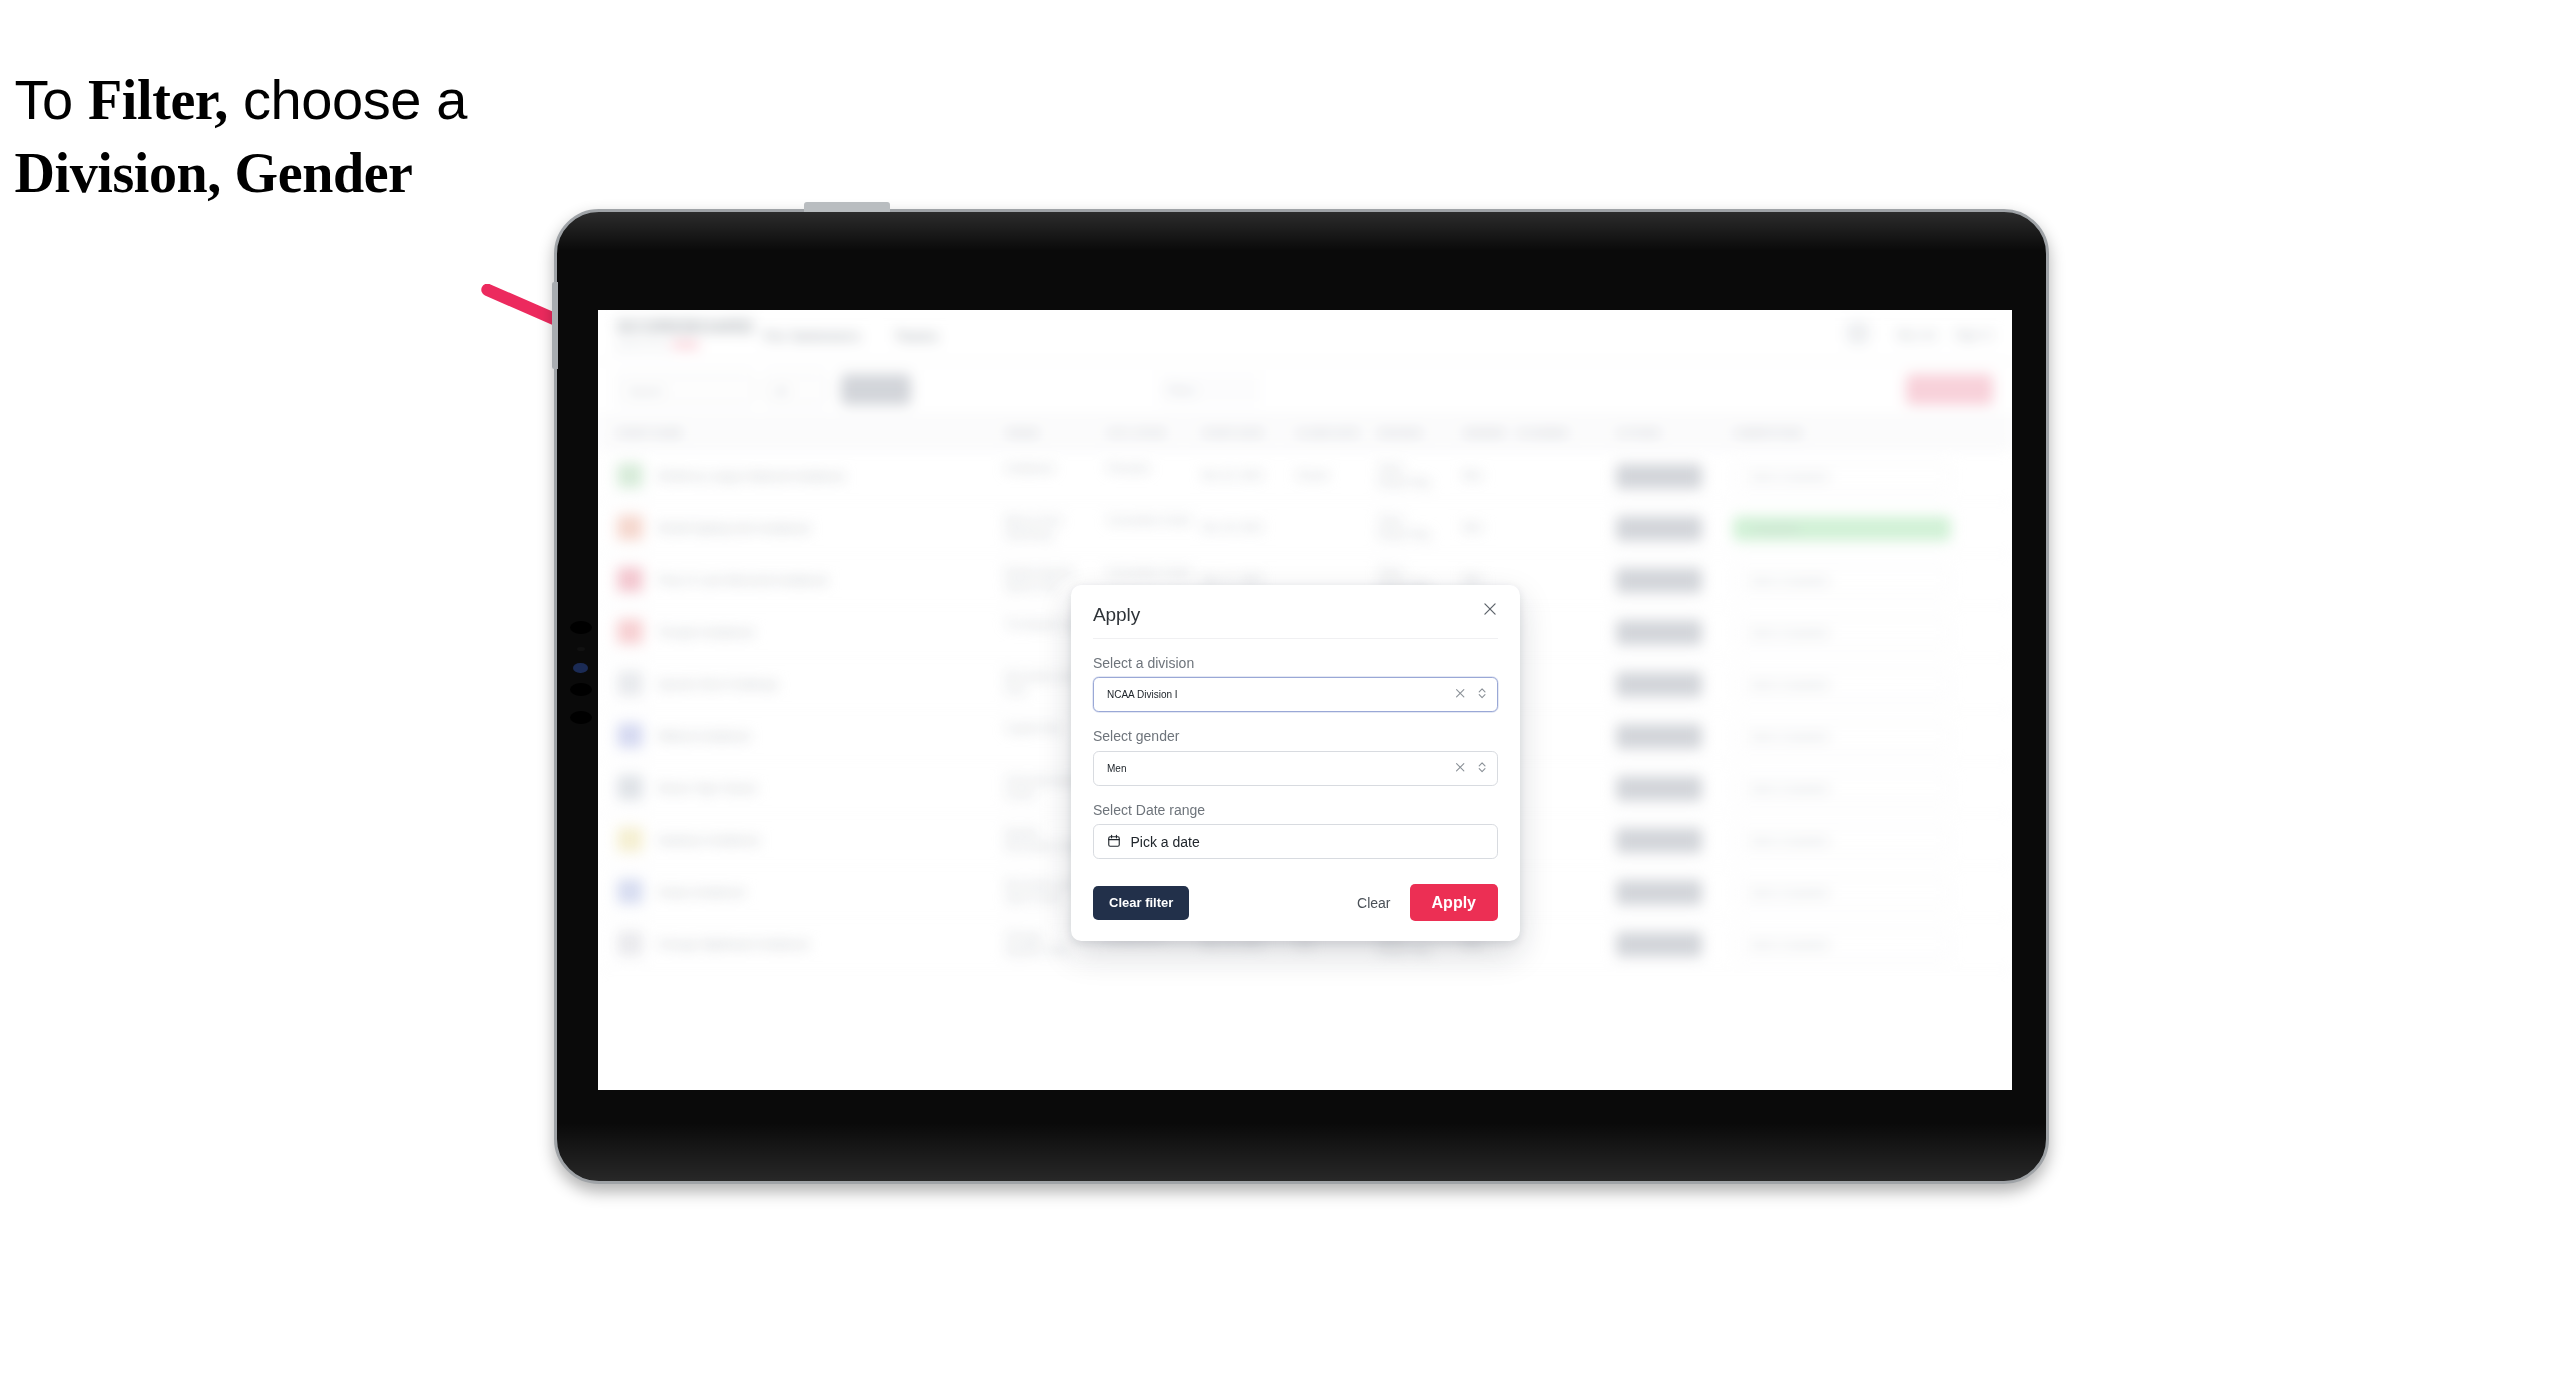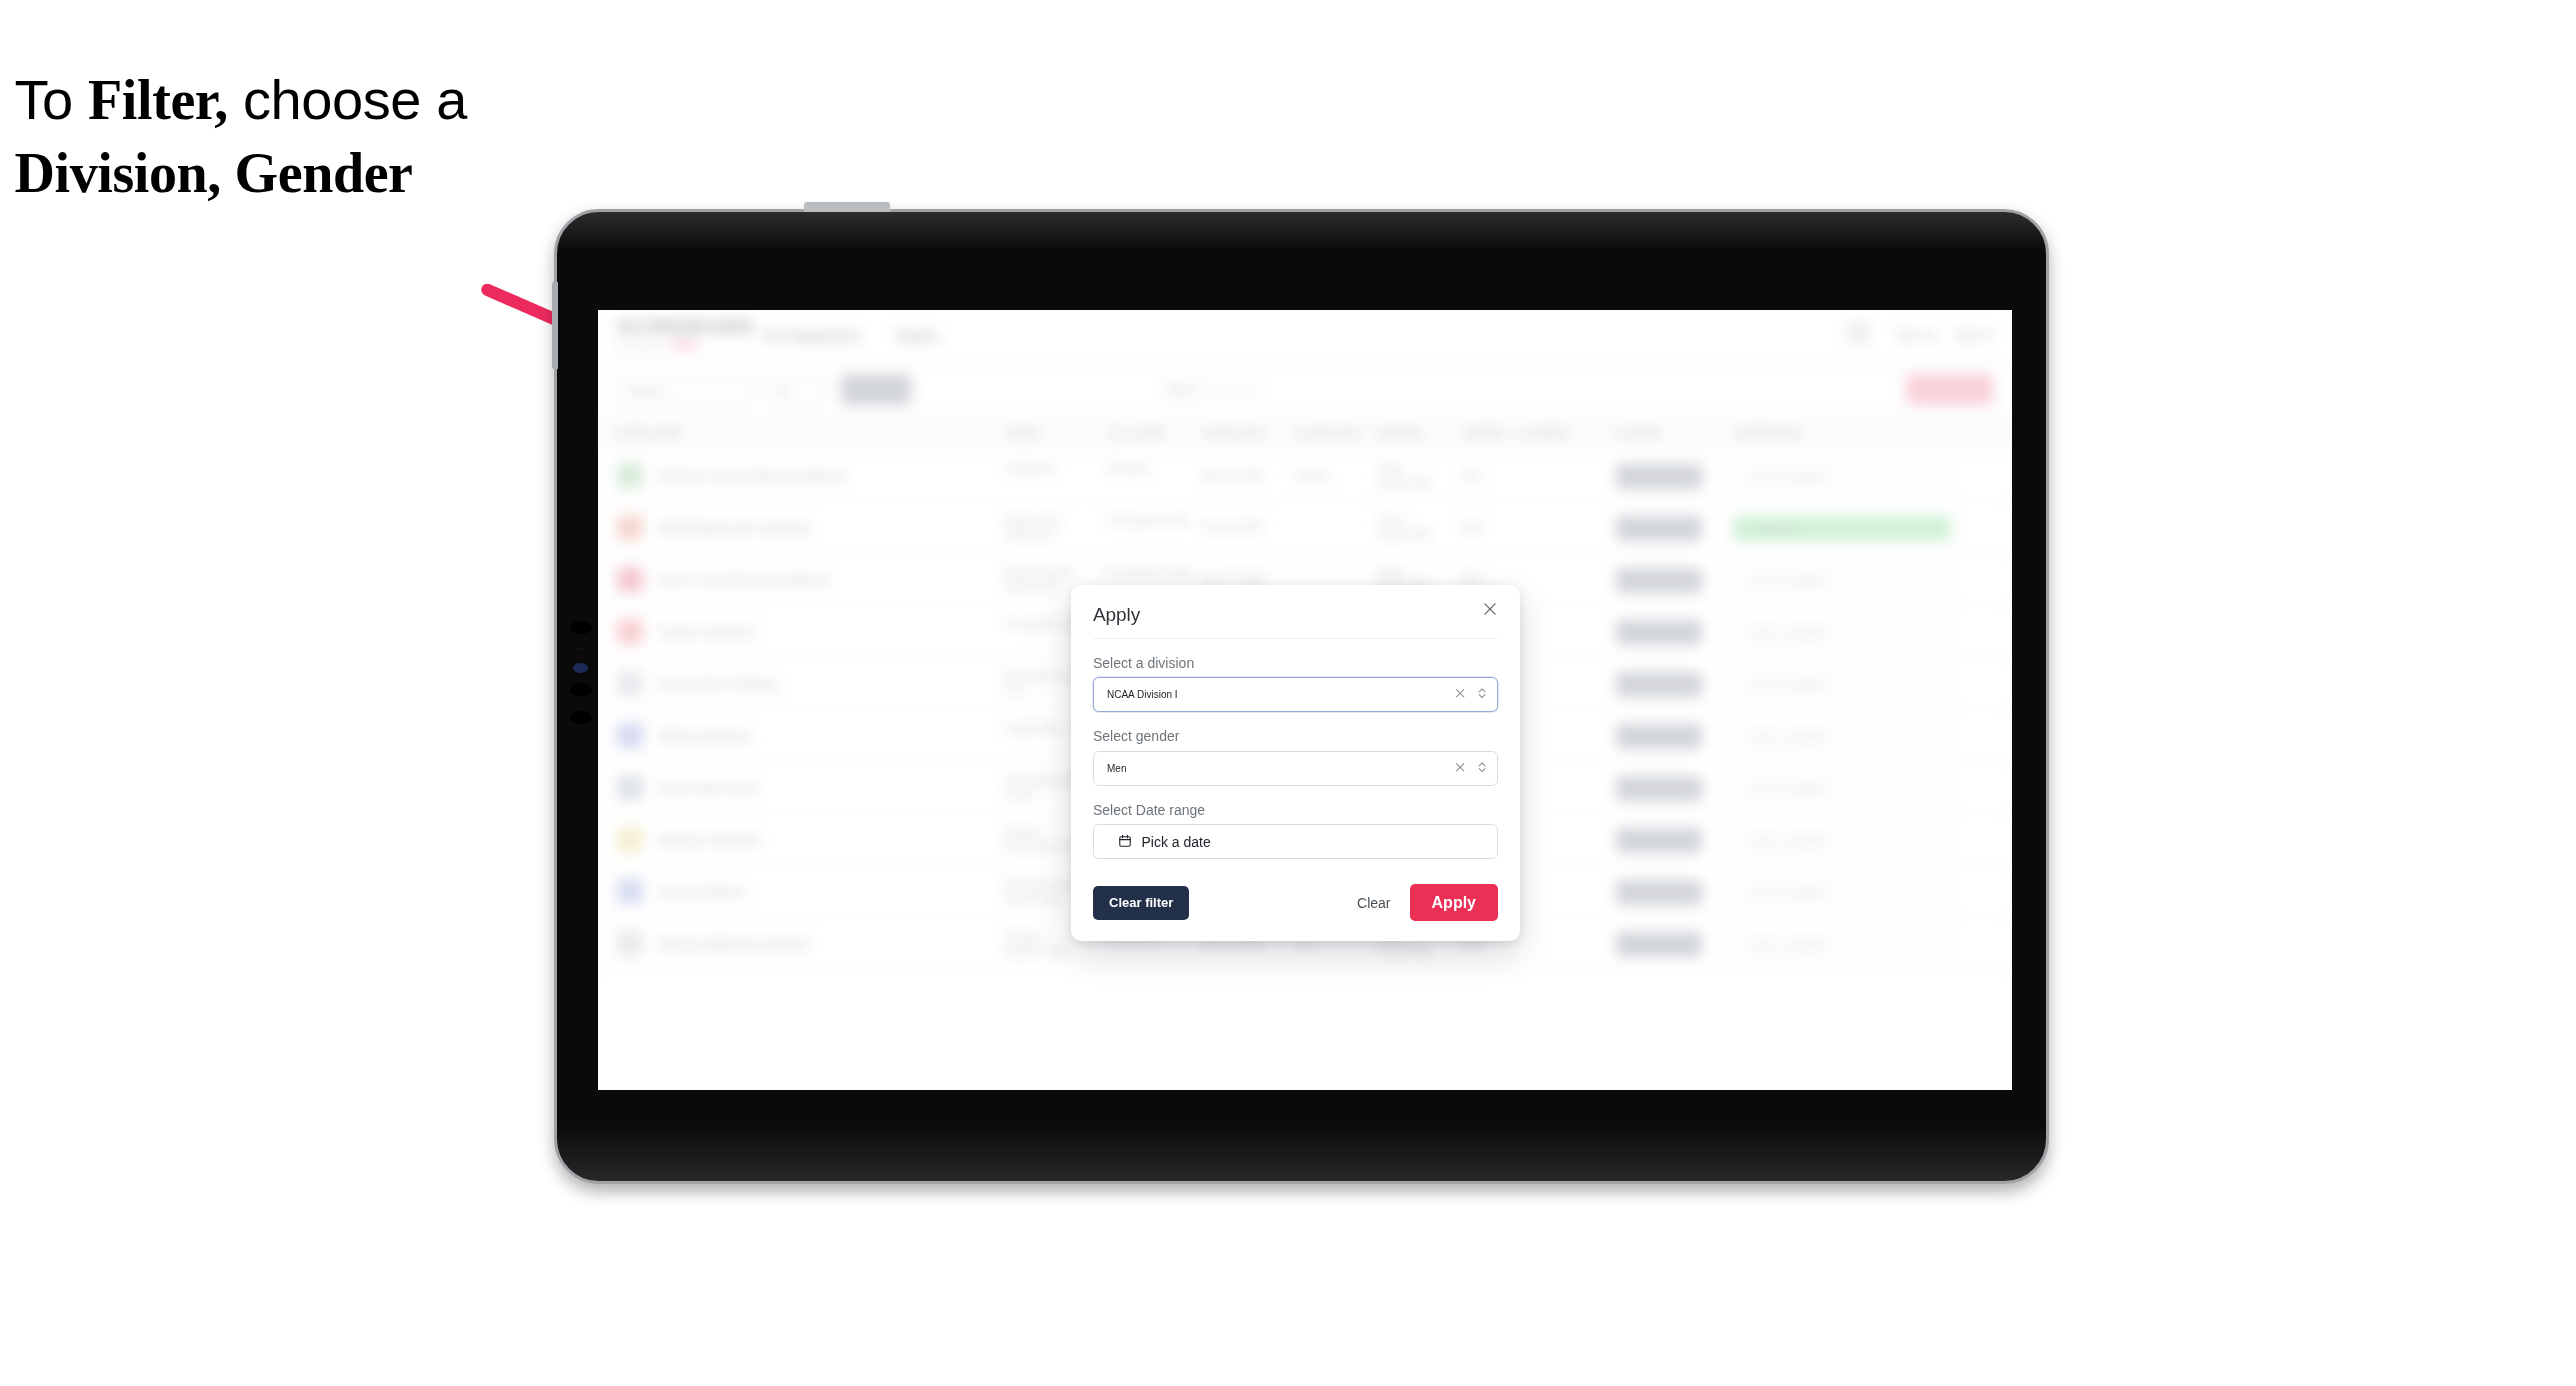--- a/index.html
+++ b/index.html
@@ -352,21 +352,21 @@
     color: #8a9097;
   }
   .date-box {
     margin-top: 6.5px;
     height: 35px;
     border: 0.7px solid #d8dbe0;
     border-radius: 5.8px;
     background: #ffffff;
     display: flex;
     align-items: center;
-    padding: 0 24px;
+    padding: 0 13px;
     gap: 9.5px;
   }
   .date-text {
     font-size: 14px;
     color: #20262c;
   }
 
   #modal-footer {
     margin-top: 25px;
     display: flex;

